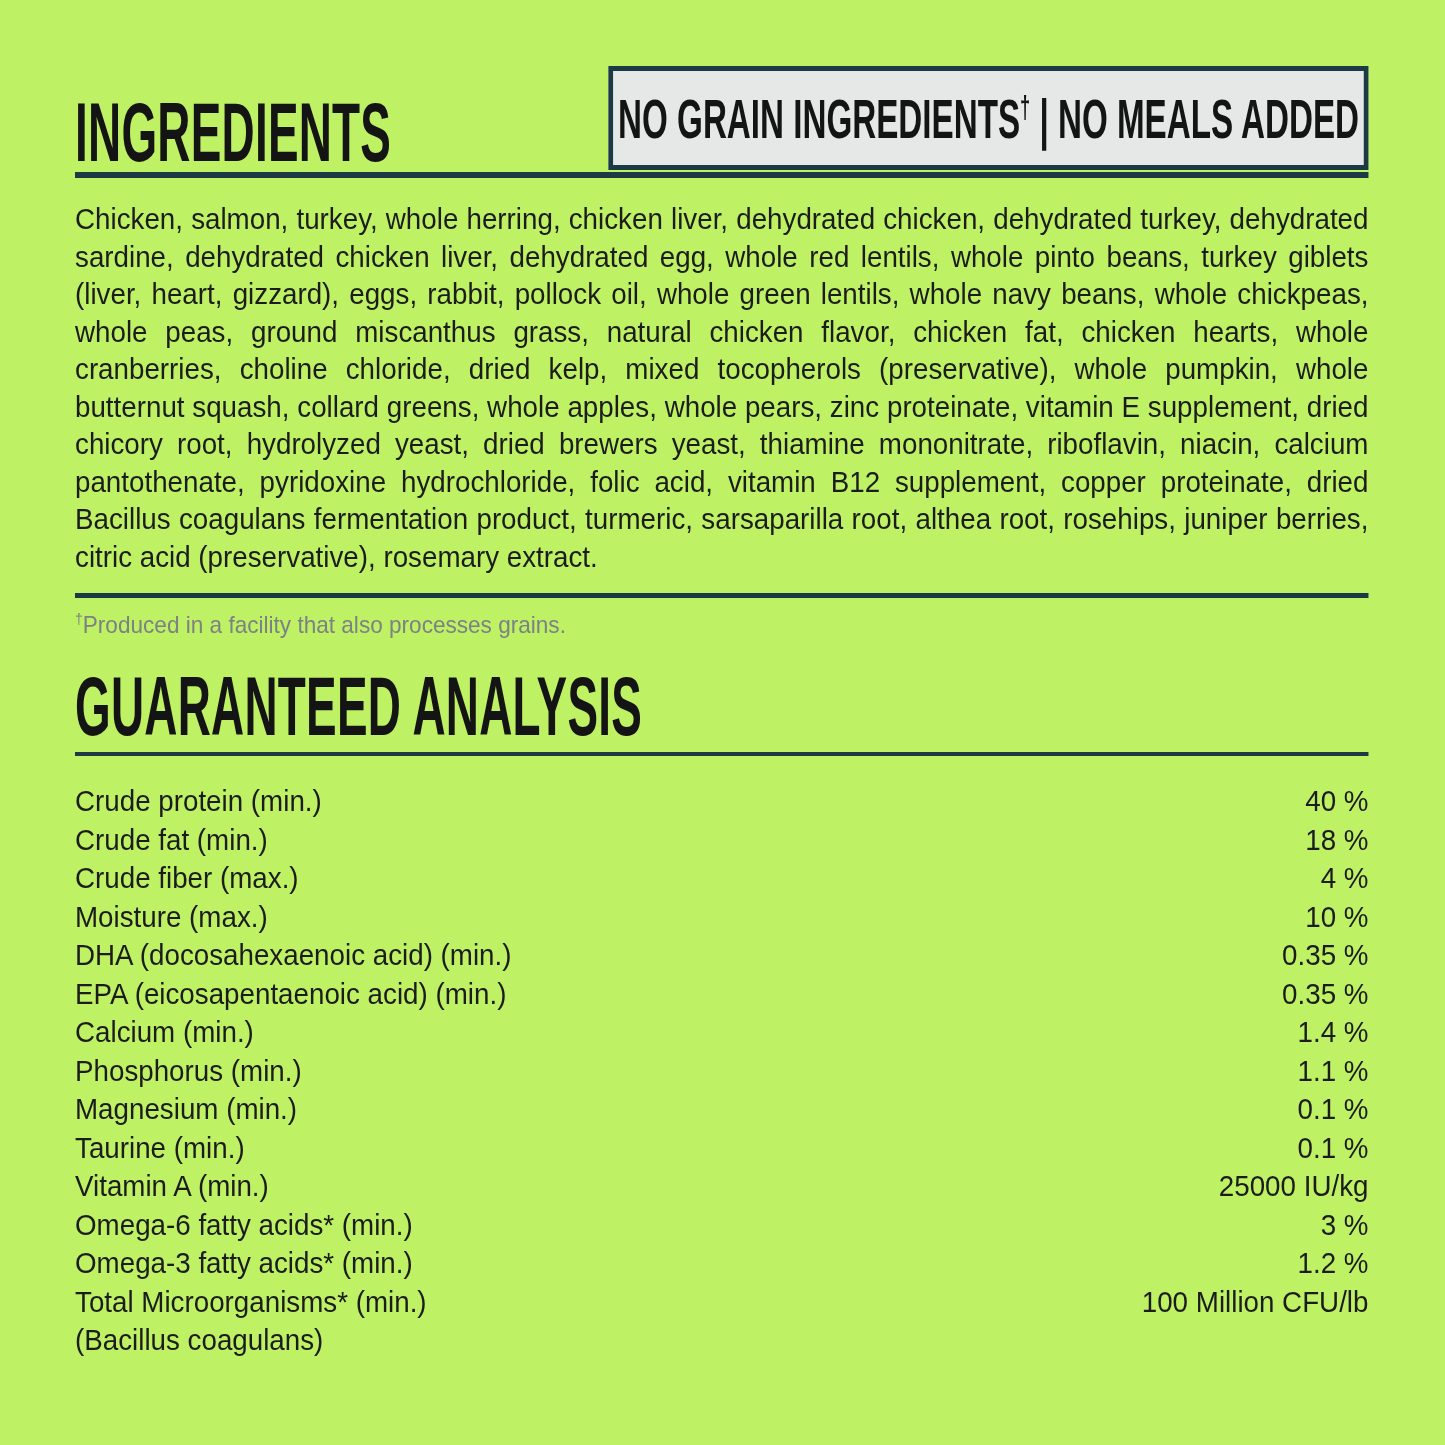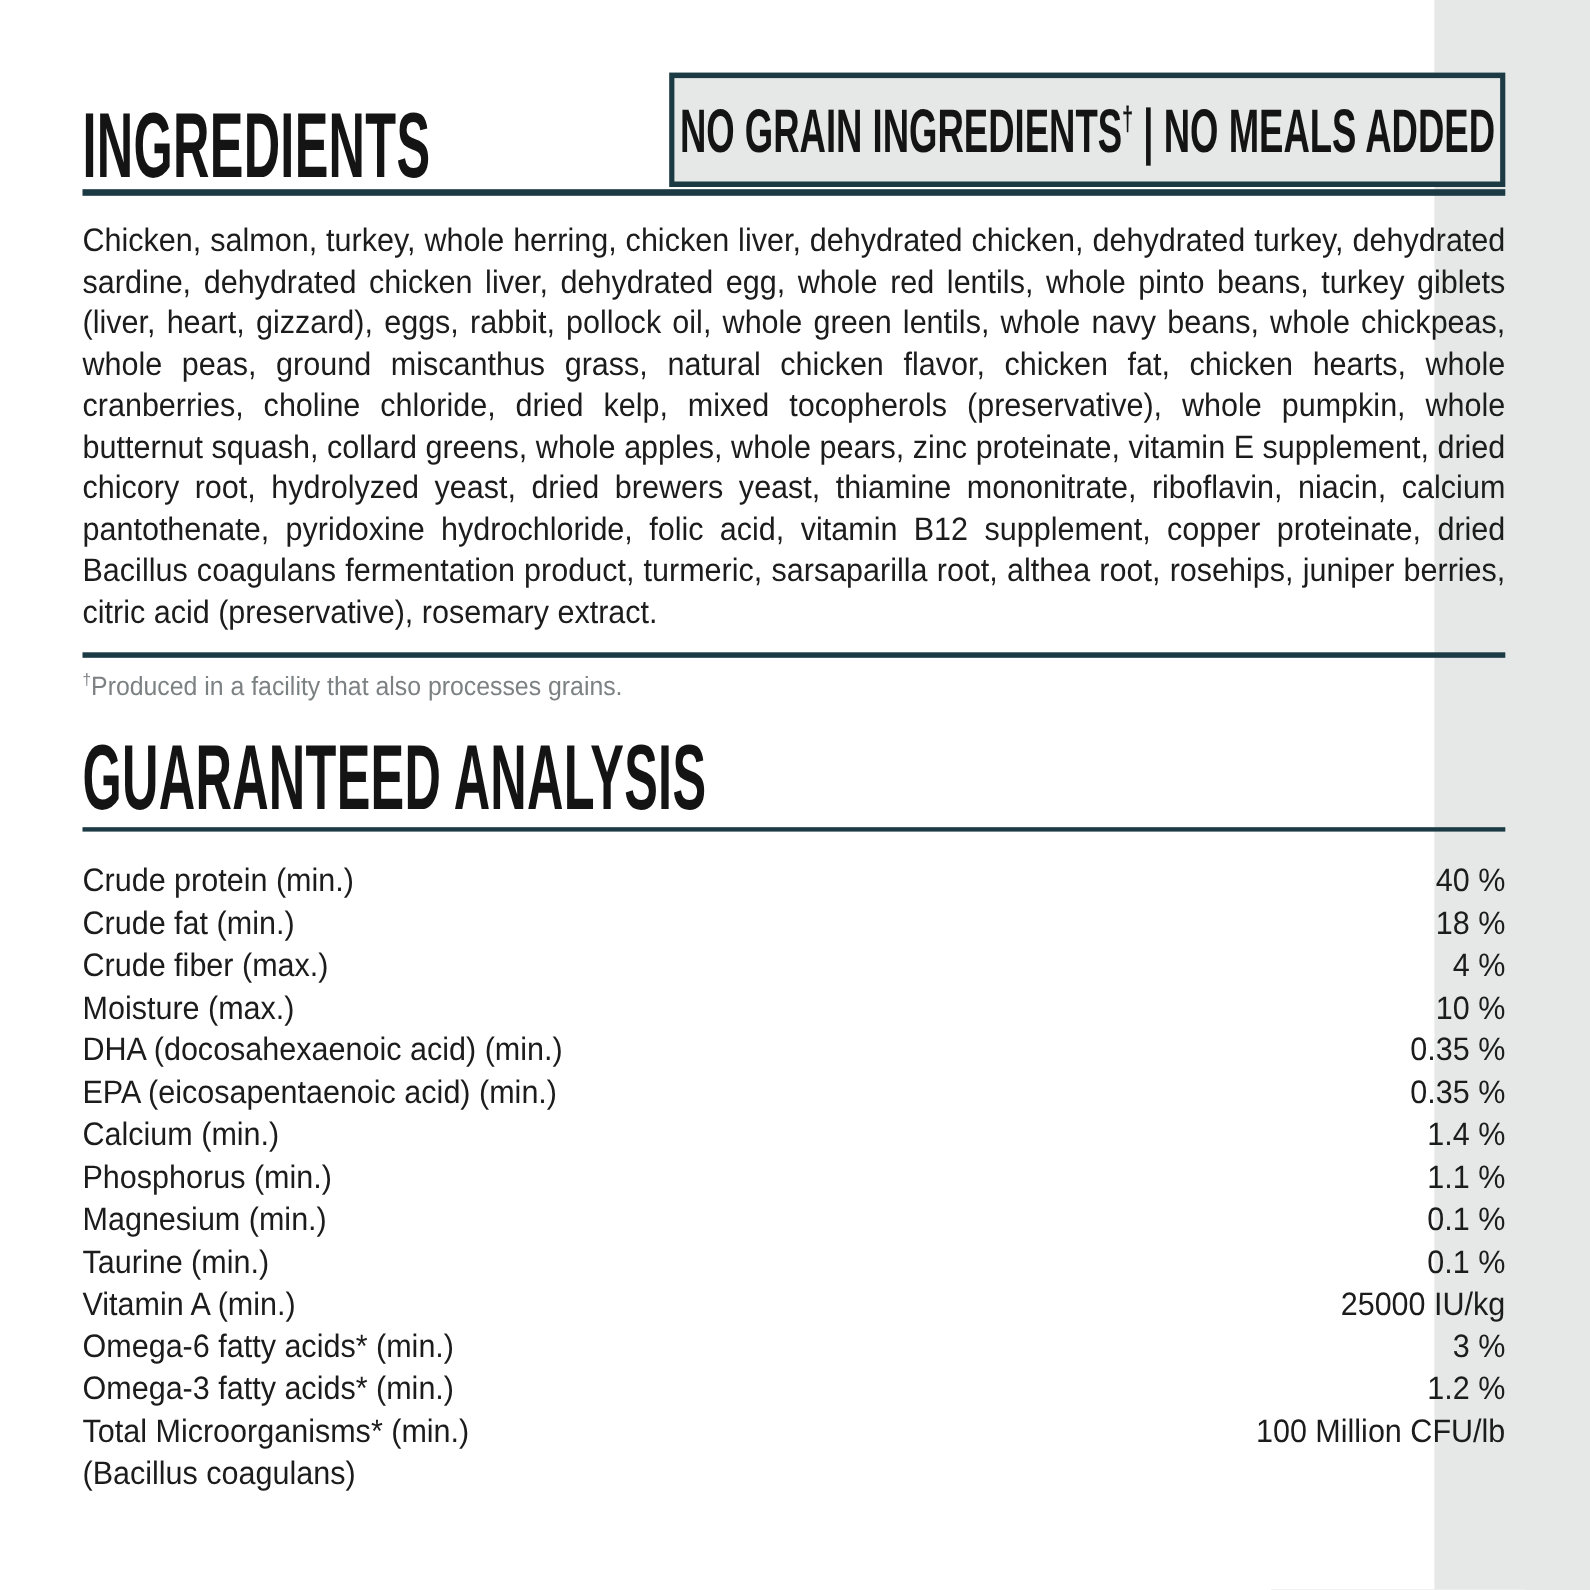--- a/index.html
+++ b/index.html
@@ -6,23 +6,23 @@
     margin: 0;
     padding: 0;
     width: 1445px;
     height: 1445px;
     overflow: hidden;
     background: #e6e8e8;
     font-family: "Liberation Sans", "DejaVu Sans", sans-serif;
   }
   .page {
     position: relative;
-    width: 1304px;
+    width: 1445px;
     height: 1445px;
-    background: #ffffff;
+    background: #bef264;
   }
   
   .content {
     position: absolute;
     left: 75px;
     top: 0;
     width: 1375px;
     transform: scaleX(0.9407);
     transform-origin: 0 0;
     color: #1a1a1a;

